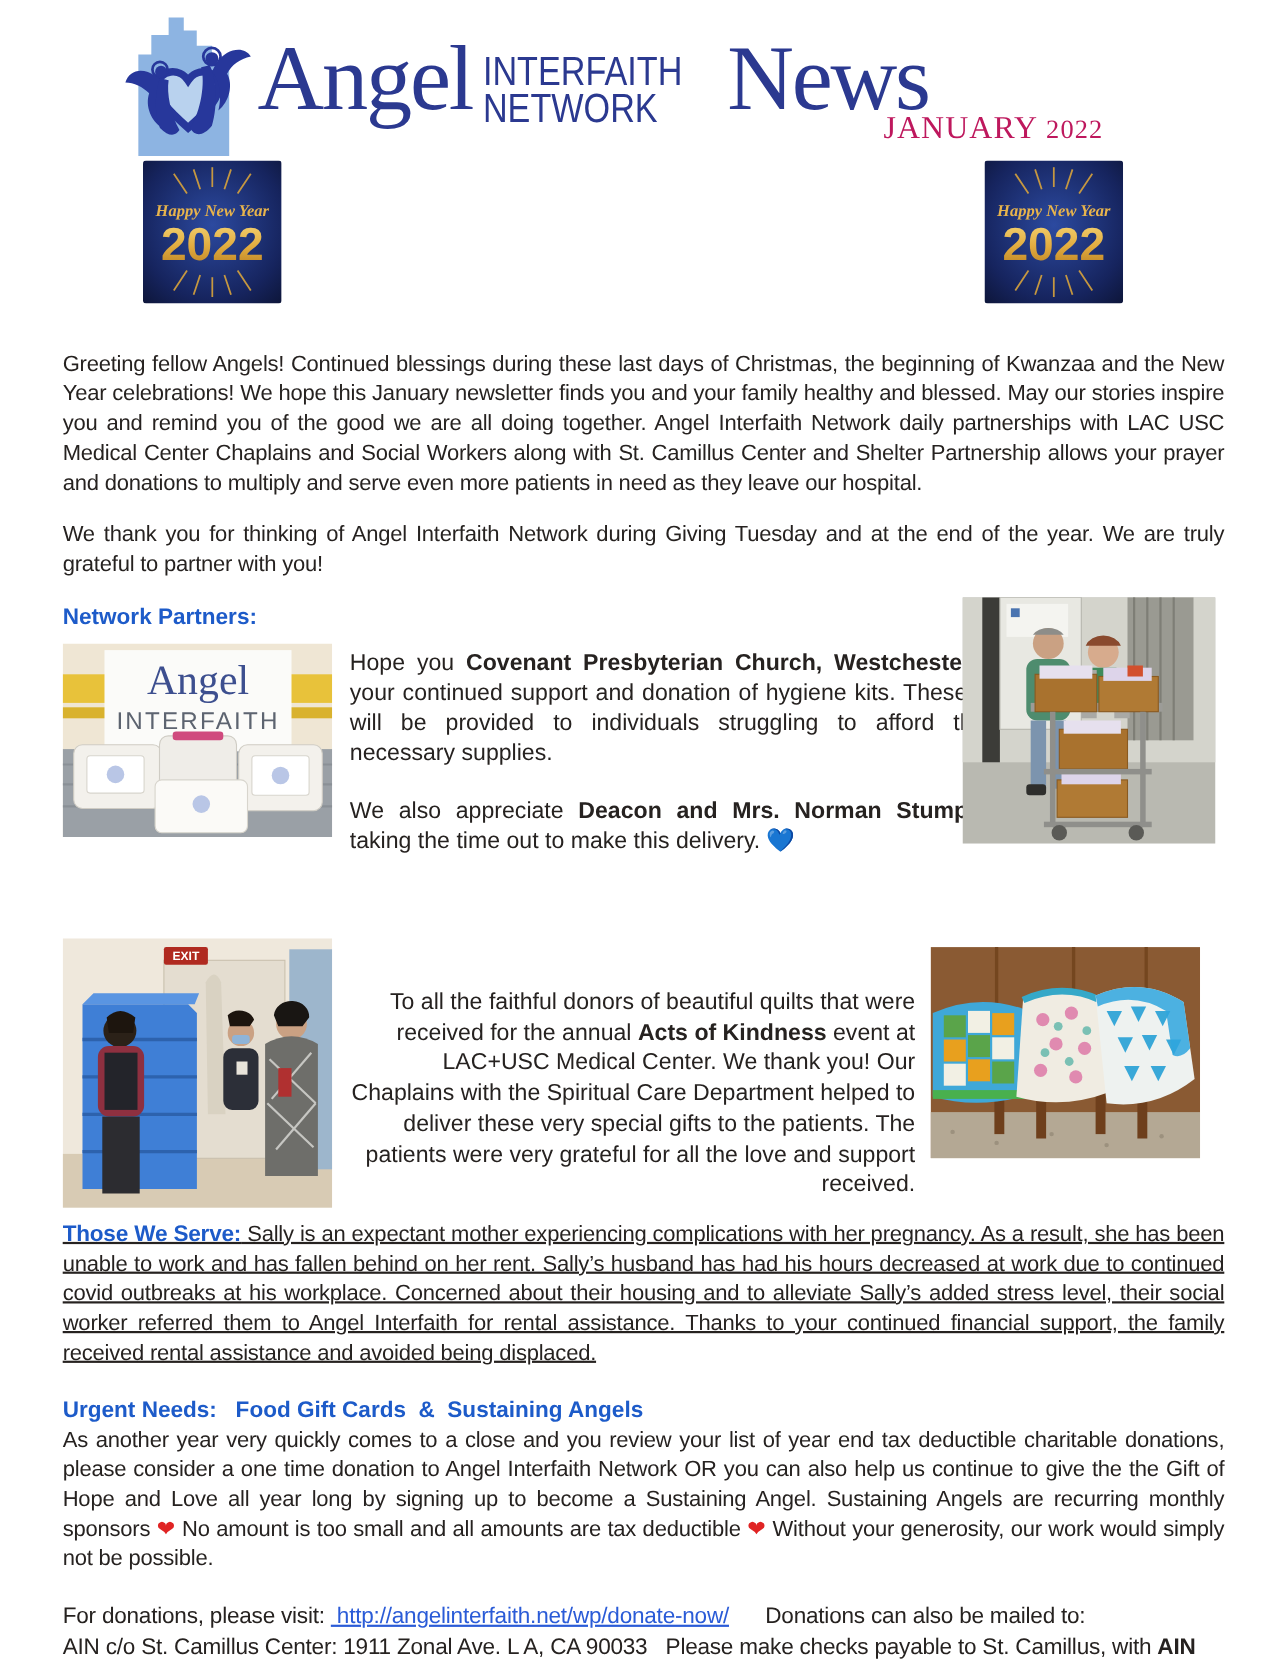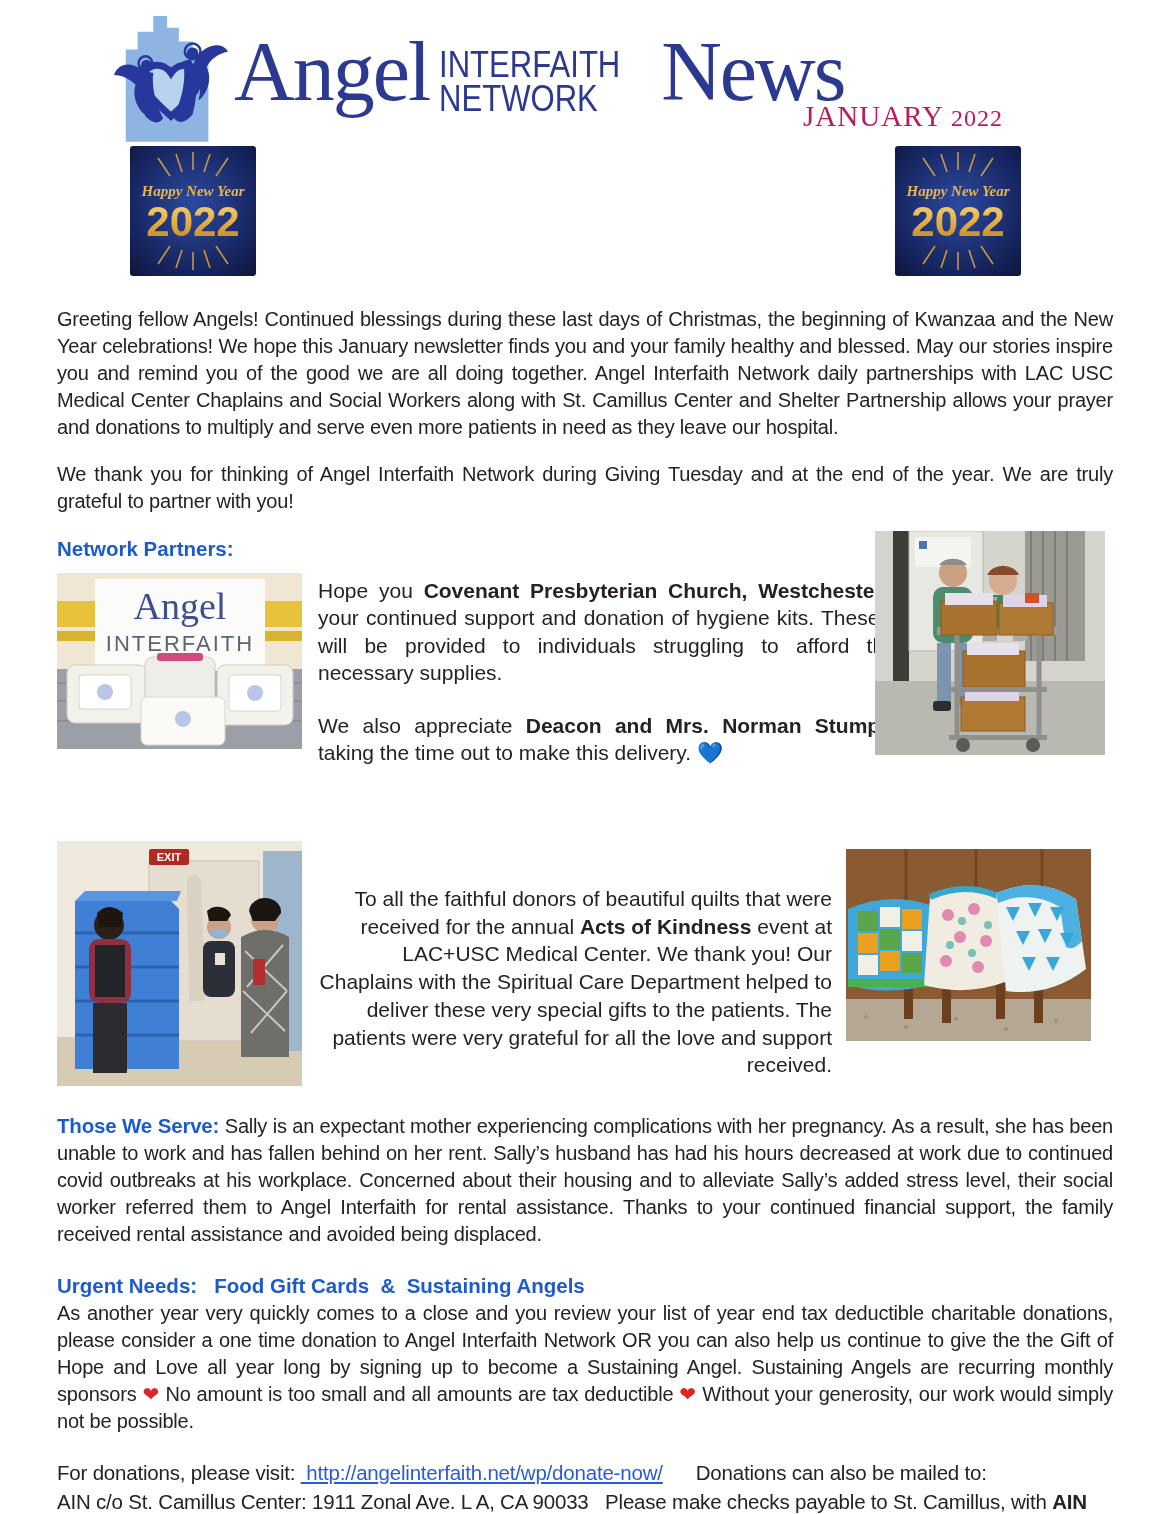--- a/index.html
+++ b/index.html
@@ -35,42 +35,42 @@
   .badge-left { margin-left:73px; }
   .badge-right { margin-left:auto; margin-right:92px; margin-top:-6px; }
   .quote {
     flex:1 1 auto; text-align:center; margin-top:30px; padding:0 10px;
     font-family:"Liberation Serif", serif; font-style:italic; font-weight:bold;
     font-size:24.5px; line-height:1.22; color:#3b3838; white-space:pre-wrap;
   }
 
   
   .para { font-size:20px; line-height:1.35; text-align:justify; letter-spacing:-0.2px; }
-  .p1 { margin-top:20px; }
+  .p1 { margin-top:32px; }
   .p2 { margin-top:20px; }
   .blue-head { color:#1d5bc9; font-weight:bold; font-size:20.5px; }
   .section-head { margin-top:22px; }
 
   
   .partners-row { position:relative; margin-top:12px; min-height:238px; }
   .partners-flex { display:flex; gap:16px; }
   .photo-frame { flex:0 0 auto; overflow:hidden; }
   .covenant-text { width:600px; font-size:21px; line-height:1.3; text-align:justify; margin-top:4px; }
   .covenant-text .pgap { margin-top:26px; }
   .photo-volunteers-pos { position:absolute; top:-42px; right:8px; }
 
   .quilts-row { display:flex; gap:8px; margin-top:30px; }
   .quilts-text { width:528px; text-align:right; font-size:21px; line-height:1.32; margin-top:44px; padding:0 6px; }
   .quilt-photo-pos { margin-top:8px; }
 
   b { font-weight:bold; }
   .heart-blue { color:#2f7fe0; }
   .heart-red { color:#e02424; }
 
-  .tws { margin-top:26px; }
+  .tws { margin-top:10px;text-decoration:underline; }
   .urgent-head { margin-top:26px; white-space:pre-wrap; }
   .urgent-body { margin-top:2px; }
 
   .donate { margin-top:24px; font-size:20.5px; line-height:1.4; letter-spacing:-0.2px; white-space:pre-wrap; }
   .donate a { color:#2a5bd7; text-decoration:underline; cursor:pointer; }
 </style>
 </head>
 <body>
 
 <div class="page">

